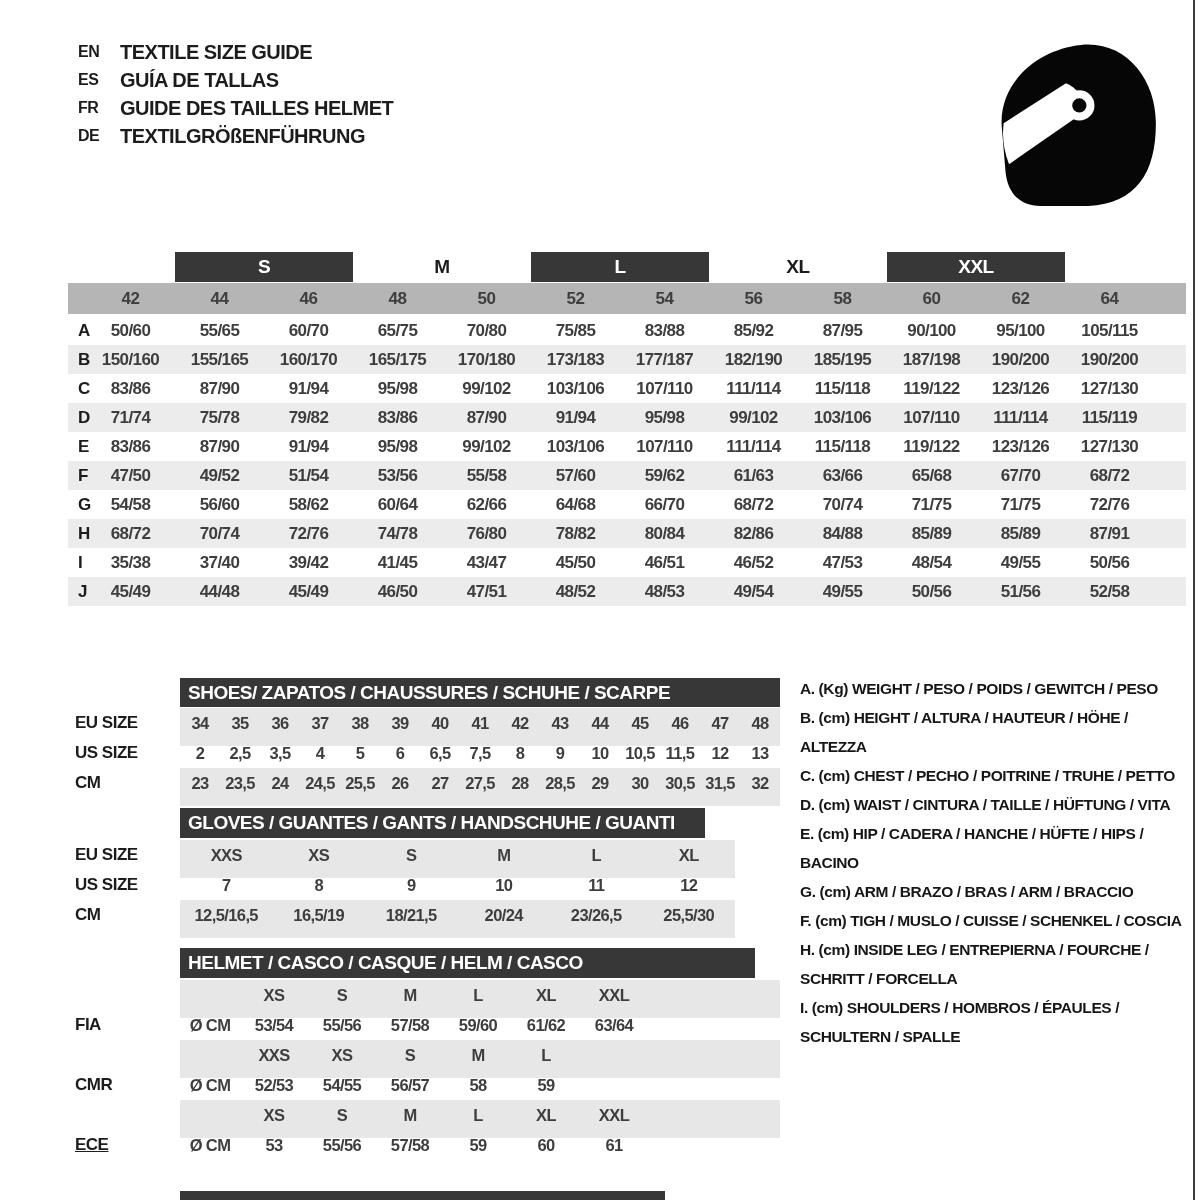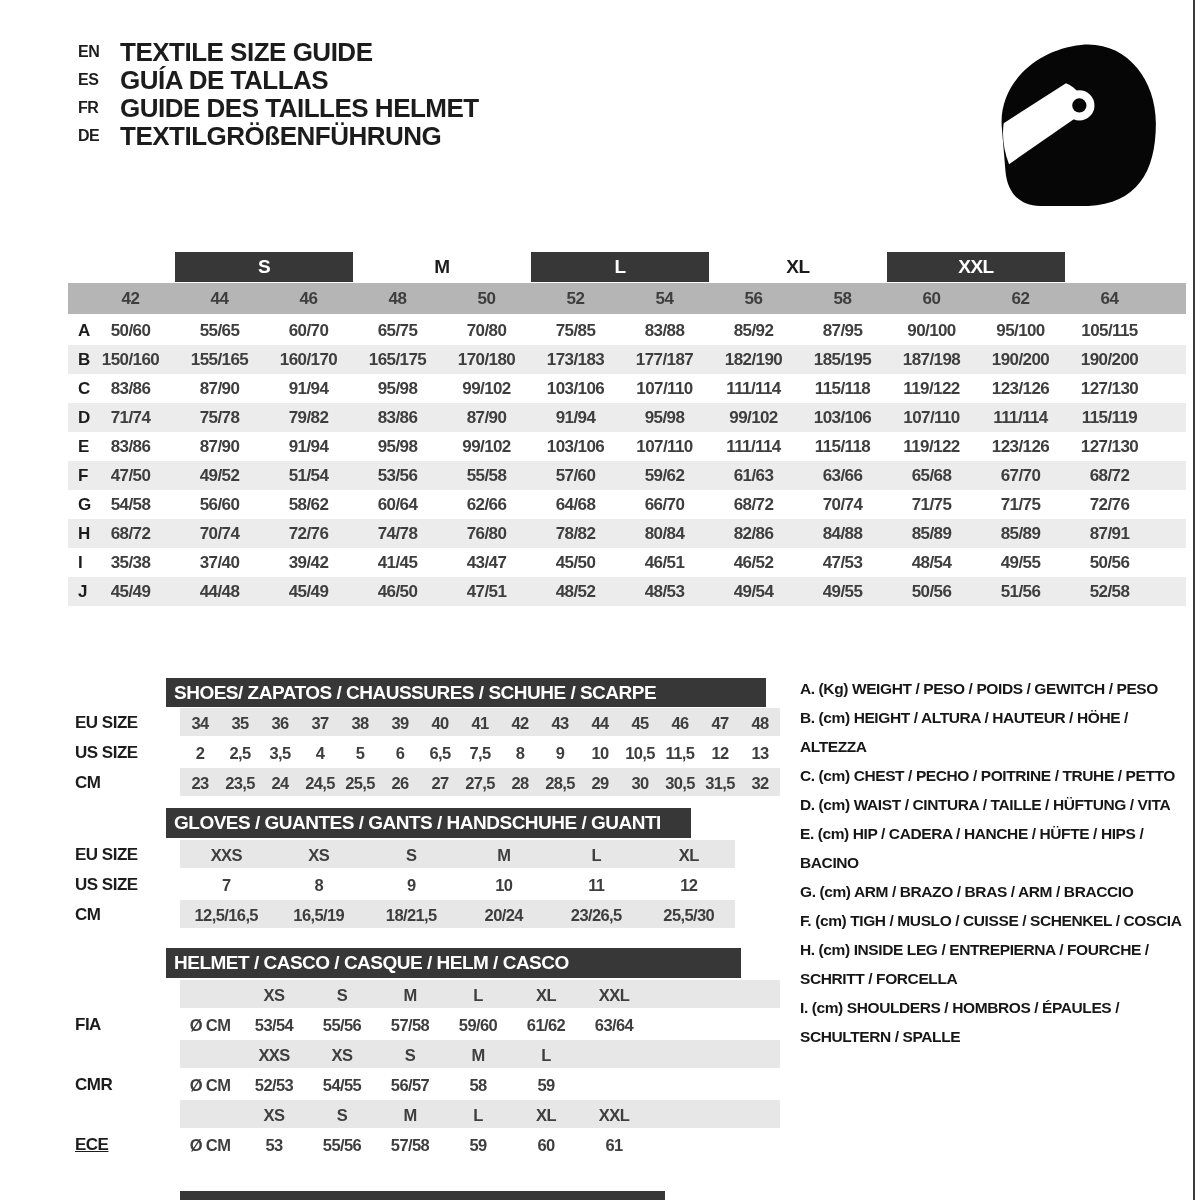--- a/index.html
+++ b/index.html
@@ -11,21 +11,21 @@
   }
   :root{
     --dark:#373737; --band:#b5b5b5; --stripe:#ececec; --secband:#e7e7e7;
     --txt:#3a3a3a; --label:#1c1c1c; --headtxt:#ffffff;
   }
 
   
   .lang-block{position:absolute;left:78px;top:38px;}
   .lang-row{display:flex;height:28px;line-height:28px;}
   .lang-code{width:42px;font-size:16px;font-weight:bold;color:var(--label);letter-spacing:-.5px;}
-  .lang-title{font-size:26px;font-weight:bold;color:var(--label);letter-spacing:-.5px;text-align:center;}
+  .lang-title{font-size:20px;font-weight:bold;color:var(--label);letter-spacing:-.5px;text-align:center;}
 
   
   .helmet-icon{position:absolute;left:985px;top:36px;width:178px;height:178px;}
 
   
   .main-table{position:absolute;left:0;top:252px;width:1200px;}
   .group-row{margin-left:86px;display:grid;grid-template-columns:repeat(12,89px);height:30px;}
   .group-label{text-align:center;font-size:19px;font-weight:bold;line-height:30px;color:var(--label);letter-spacing:-.5px;}
   .group-label.dark{background:var(--dark);color:var(--headtxt);}
   .num-band{margin-left:68px;width:1118px;height:31px;background:var(--band);margin-top:1px;}
@@ -33,24 +33,24 @@
   .num-band span{text-align:center;line-height:31px;font-size:17px;font-weight:bold;color:#3e3e3e;letter-spacing:-.5px;}
   .m-rows{margin-top:2px;}
   .m-row{margin-left:68px;width:1118px;height:29px;position:relative;}
   .m-row.stripe{background:var(--stripe);}
   .m-label{position:absolute;left:10px;top:0;line-height:29px;font-size:17px;font-weight:bold;color:var(--label);}
   .m-grid{padding-left:18px;display:grid;grid-template-columns:repeat(12,89px);}
   .m-grid span{text-align:center;line-height:29px;font-size:17px;font-weight:bold;color:#3e3e3e;letter-spacing:-.6px;}
 
   
   .sec{position:absolute;left:0;width:1200px;}
-  .sec-header{position:absolute;left:166px;top:0;height:29px;background:var(--dark);color:var(--headtxt);
+  .sec-header{position:absolute;left:180px;top:0;height:29px;background:var(--dark);color:var(--headtxt);
     font-size:19px;font-weight:bold;line-height:29px;padding-left:8px;box-sizing:border-box;letter-spacing:-.5px;}
   .side-label{position:absolute;left:75px;font-size:17px;font-weight:bold;color:var(--label);letter-spacing:-.5px;}
-  .row-band{position:absolute;left:180px;height:28px;}
+  .row-band{position:absolute;left:180px;height:38px;}
   .row-band.shaded{background:var(--secband);}
   .row-band .cells{display:grid;height:30px;}
   .row-band .cells span{text-align:center;line-height:30px;font-size:16.5px;font-weight:bold;color:#3e3e3e;letter-spacing:-.6px;}
 
   
   .sec-shoes{top:678px;}
   .sec-shoes .sec-header{width:600px;}
   .sec-shoes .row-band{width:600px;}
   .sec-shoes .cells{grid-template-columns:repeat(15,40px);}
 

